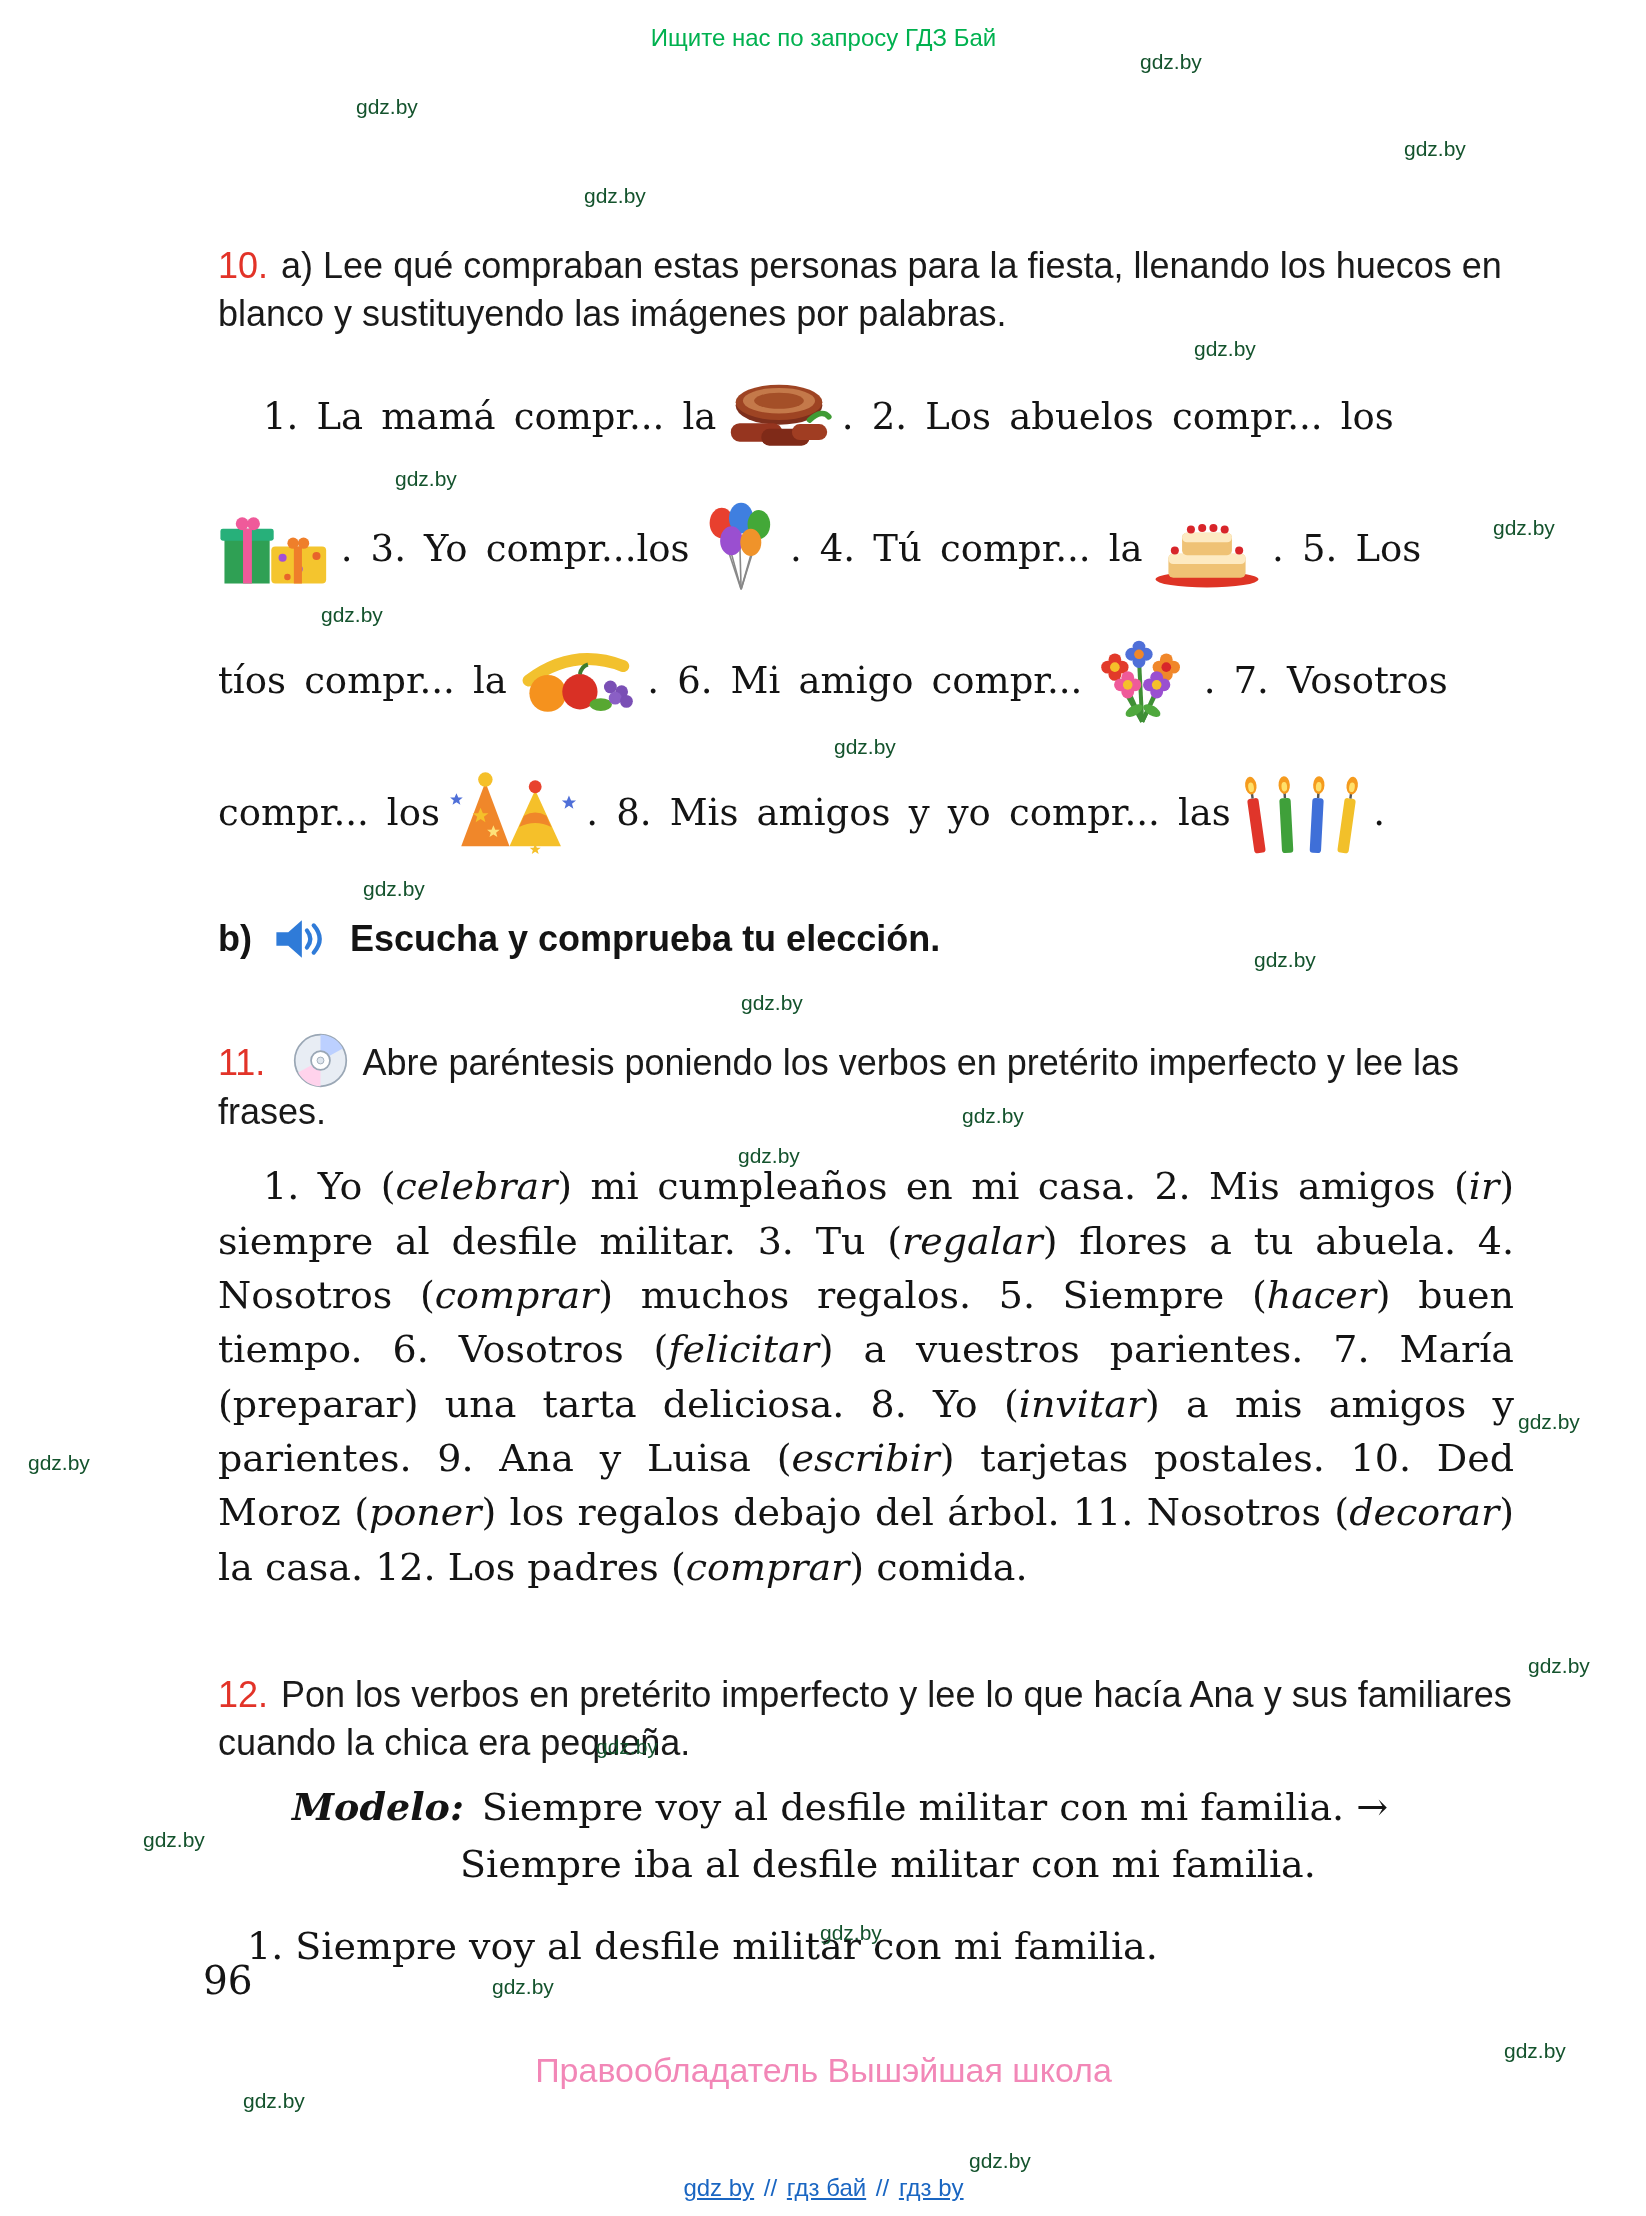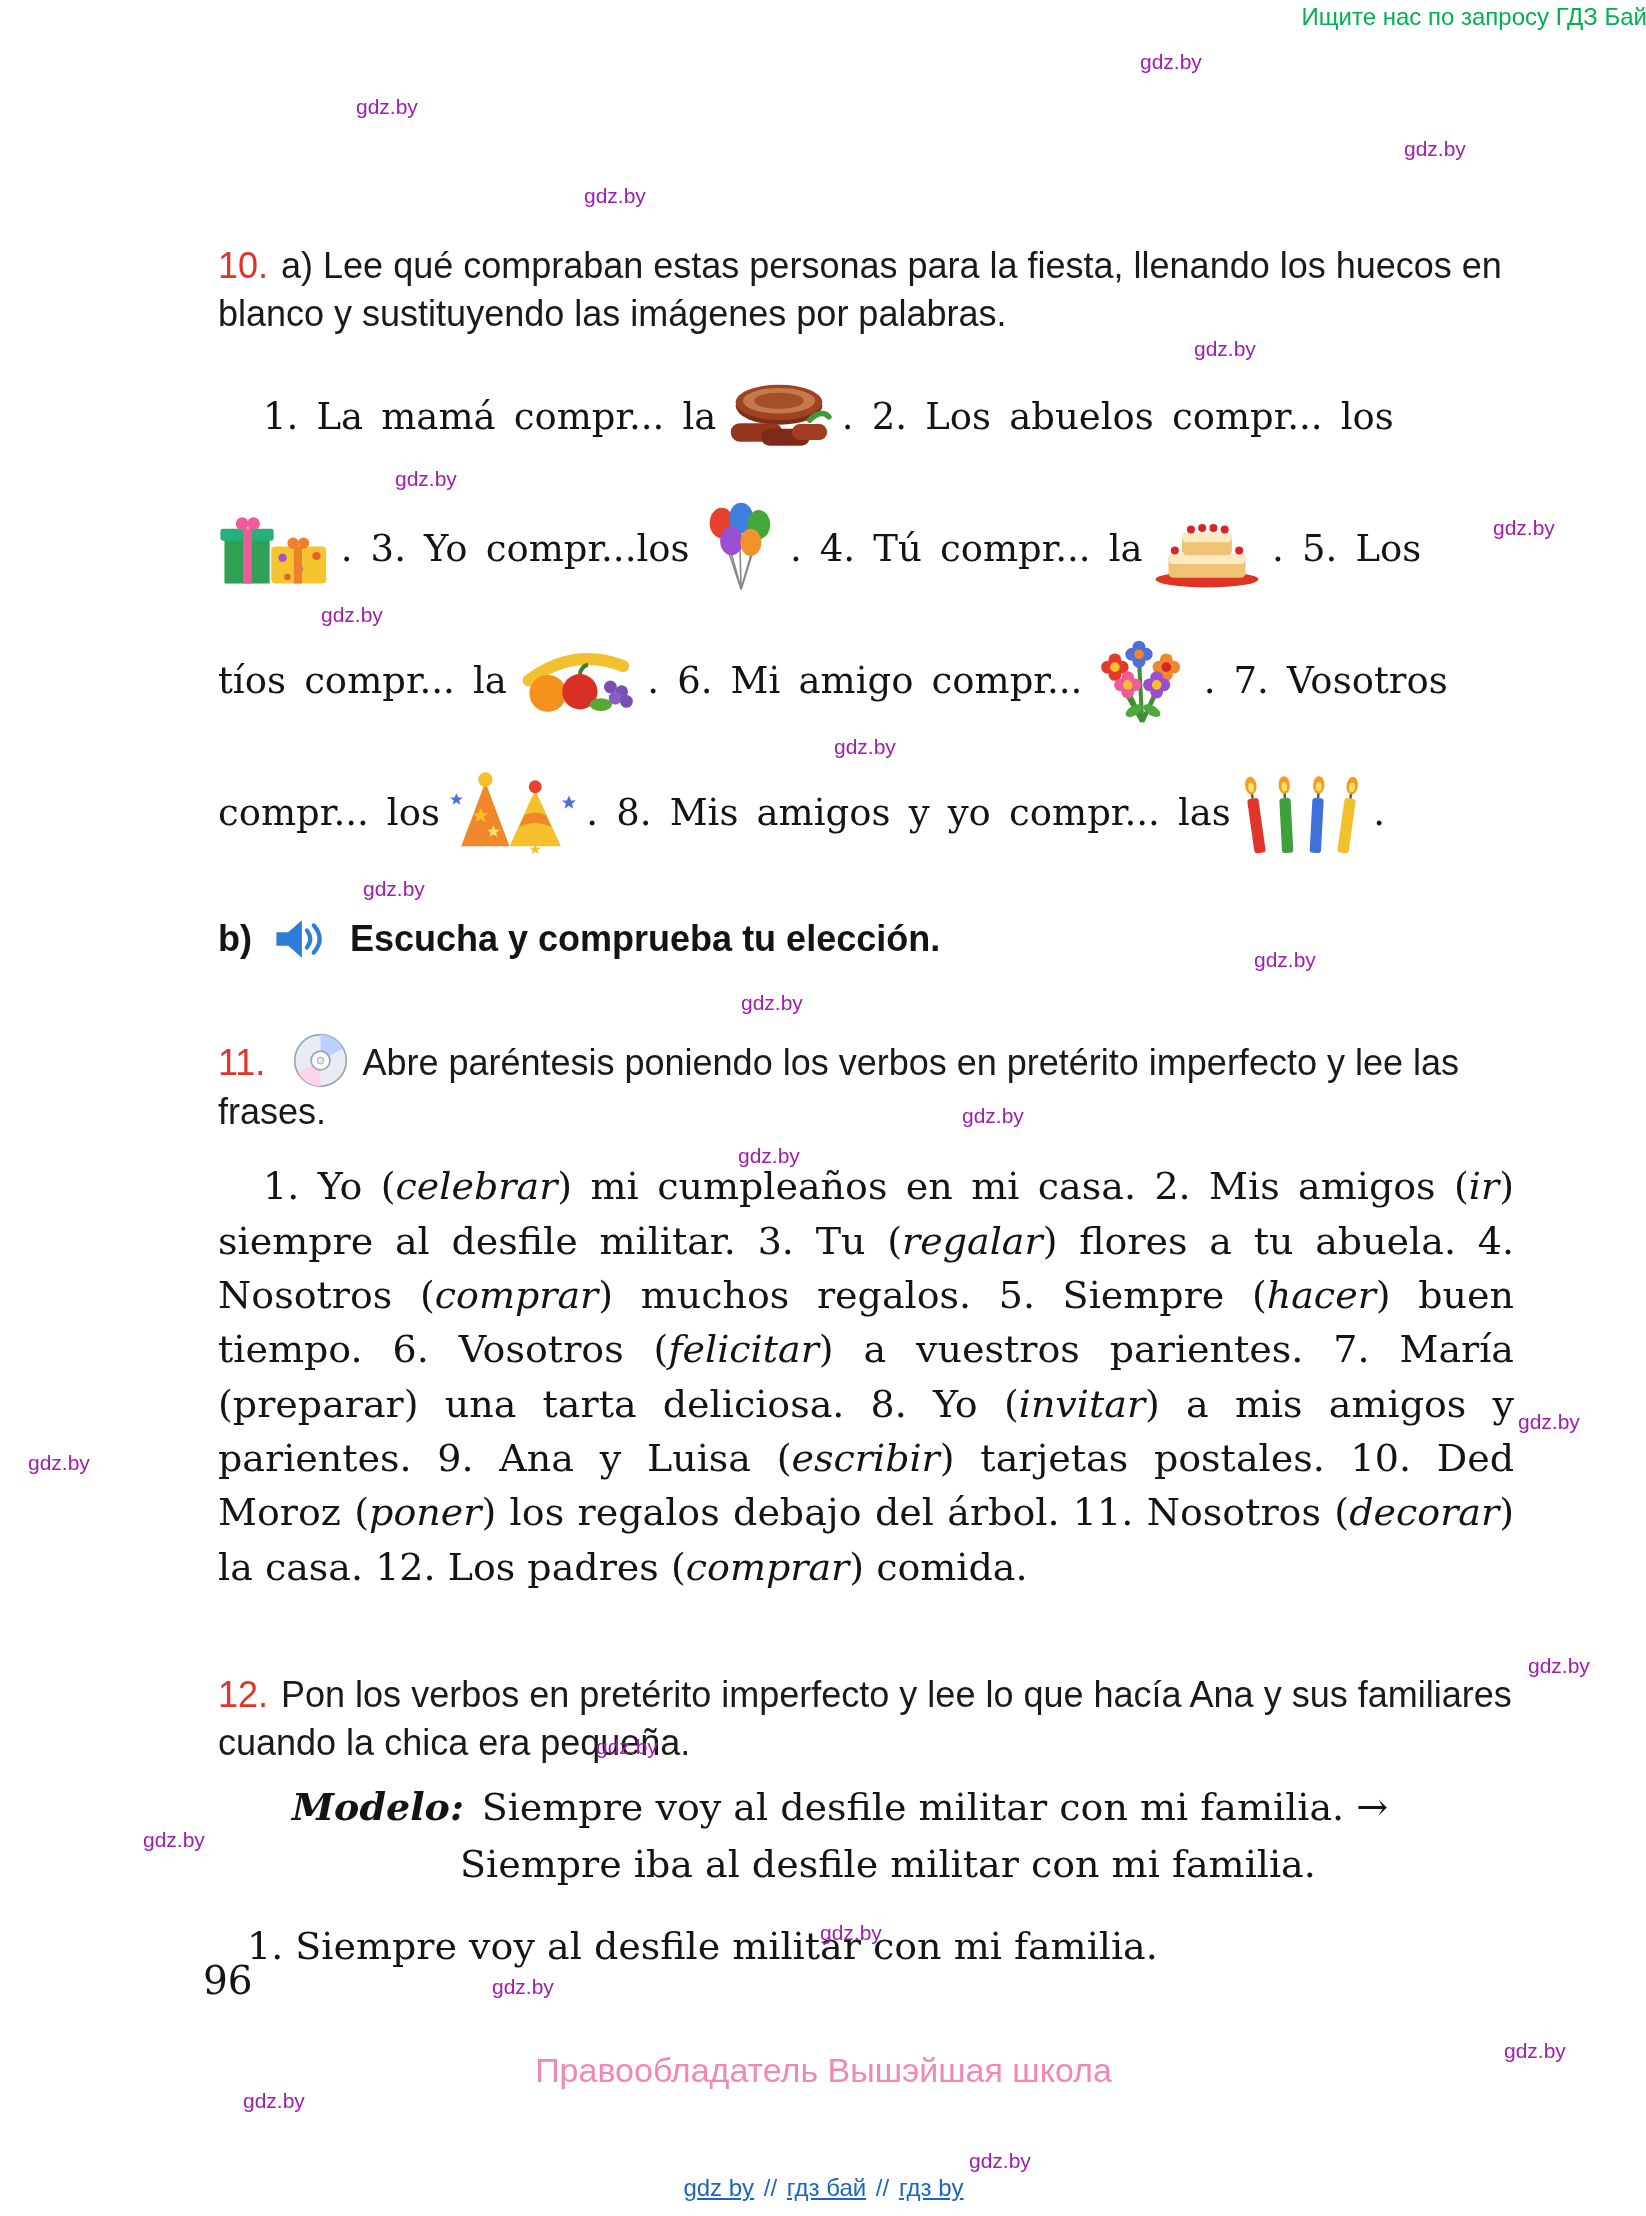--- a/index.html
+++ b/index.html
@@ -6,30 +6,30 @@
   html, body { width:1647px; height:2216px; }
   body {
     position:relative;
     background:#ffffff;
     font-family:"DejaVu Serif", serif;
     color:#141414;
     overflow:hidden;
   }
 
   .banner-top {
-    position:absolute; top:3px; left:0; width:100%;
-    text-align:right;
+    position:absolute; top:24px; left:0; width:100%;
+    text-align:center;
     font-family:"Liberation Sans", sans-serif;
     font-size:24px; color:#00b14f;
   }
 
   .wm {
     position:absolute;
     font-family:"Liberation Sans", sans-serif;
-    font-size:21px; color:#a21caf; white-space:nowrap;
+    font-size:21px; color:#14532d; white-space:nowrap;
   }
 
   .content { position:absolute; left:218px; top:242px; width:1296px; }
 
   .ex-heading {
     font-family:"Liberation Sans", sans-serif;
     font-weight:normal; font-size:36px; line-height:1.34; color:#1a1a1a;
   }
   .ex-num { color:#e23328; margin-right:13px; }
   .ex11 { margin-top:69px; }

